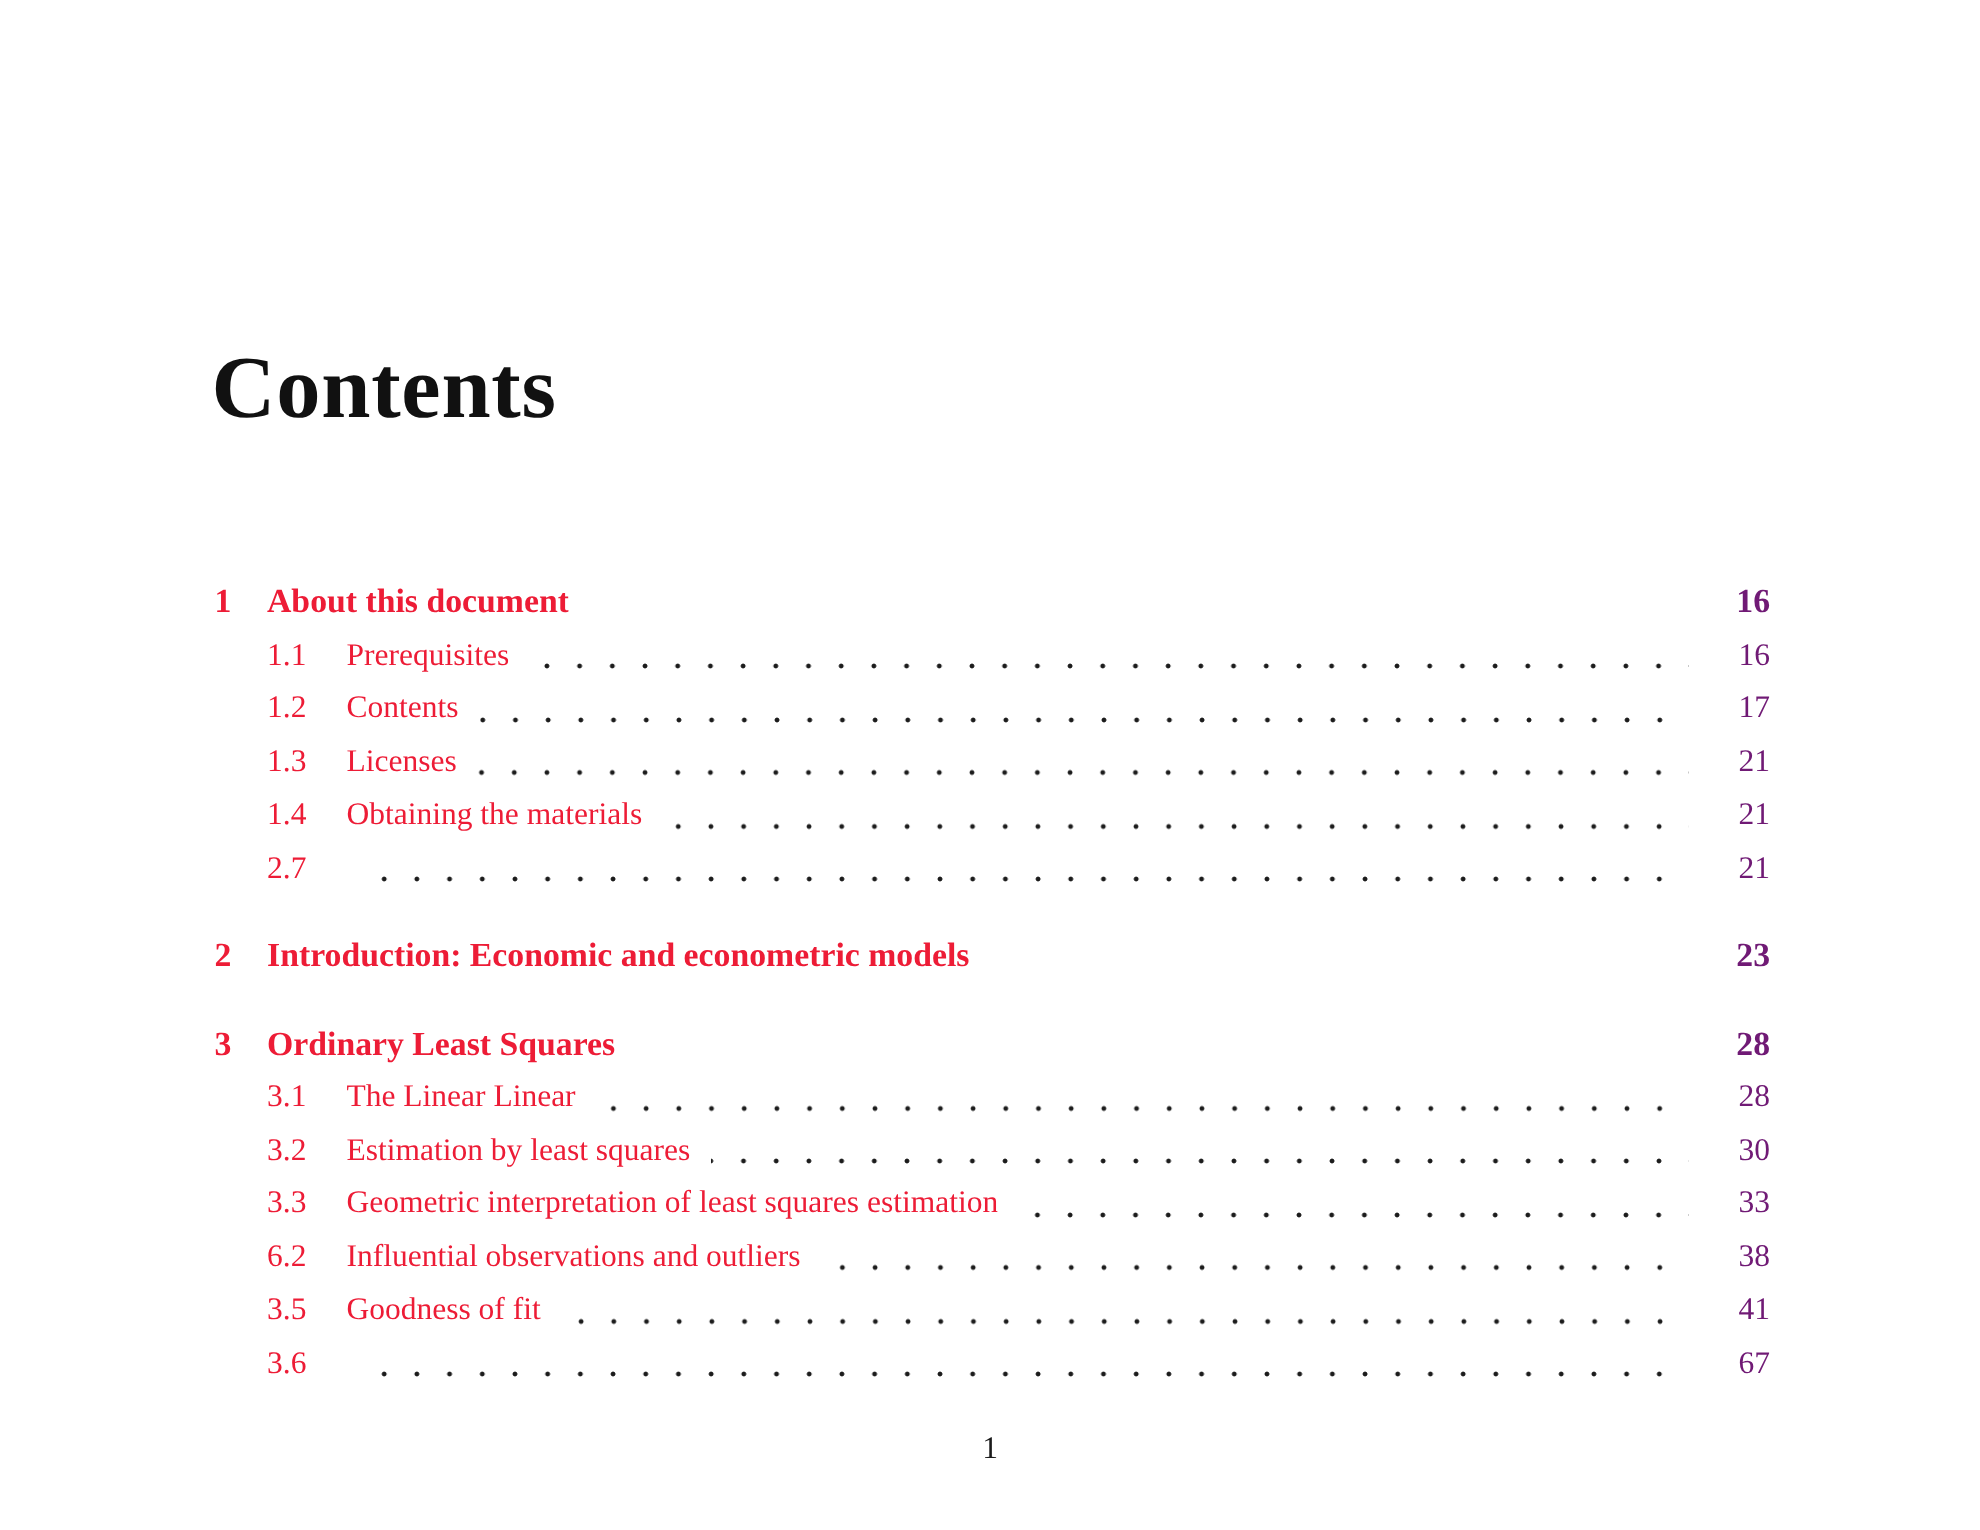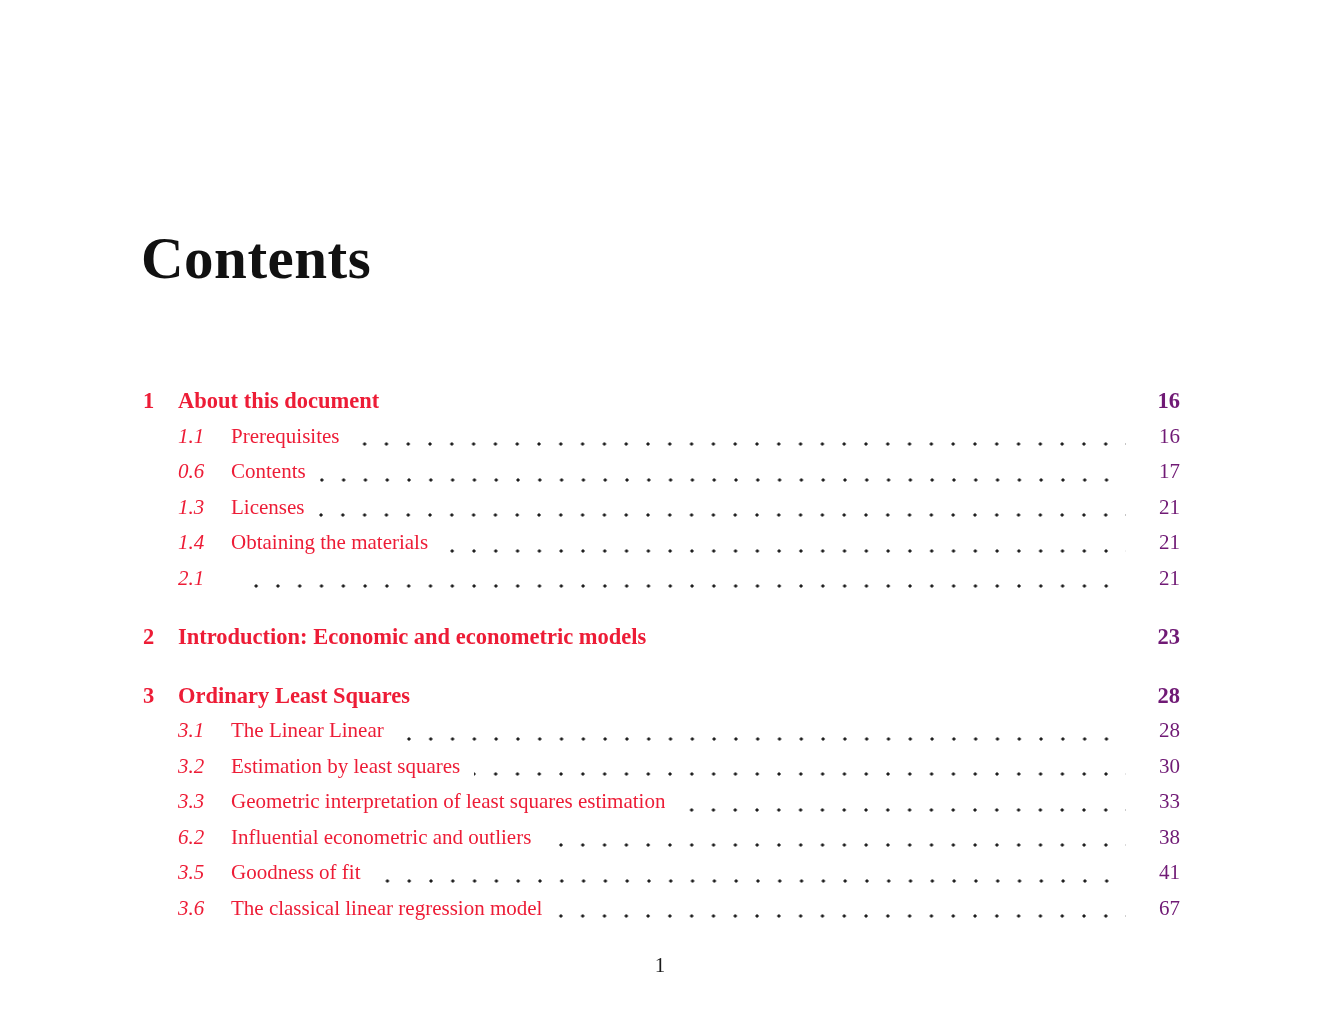--- a/index.html
+++ b/index.html
@@ -38,21 +38,21 @@
   .section-row {
     font-size: 22.5px;
     font-weight: bold;
   }
   .section-row:not(.first) { margin-top: 23px; }
   .section-row .num { width: 35px; flex: 0 0 35px; }
   .sub-row {
     font-size: 21px;
     padding-left: 35px;
   }
-  .sub-row .num { width: 53px; flex: 0 0 53px; font-style: italic; }
+  .sub-row .num { width: 53px; flex: 0 0 53px; }
   .link { color: #ed1c36; }
   .entry-title { overflow: hidden; text-align: right; }
   .spacer { flex: 1 1 auto; }
   .leader {
     flex: 1 1 auto;
     align-self: flex-end;
     height: 4px;
     margin: 0 10px 8px 14px;
     background-image: radial-gradient(circle at 2px 2px, #1c1c1c 1.3px, rgba(0,0,0,0) 1.9px);
     background-size: 21.8px 4px;
@@ -89,39 +89,39 @@
     <span class="spacer"></span>
     <span class="pagenum">16</span>
   </div>
     <div class="row sub-row">
     <span class="num link">1.1</span>
     <span class="entry-title link">Prerequisites</span>
     <span class="leader"></span>
     <span class="pagenum">16</span>
   </div>
     <div class="row sub-row">
-    <span class="num link">0.6</span>
+    <span class="num link">1.2</span>
     <span class="entry-title link">Contents</span>
     <span class="leader"></span>
     <span class="pagenum">17</span>
   </div>
     <div class="row sub-row">
     <span class="num link">1.3</span>
     <span class="entry-title link">Licenses</span>
     <span class="leader"></span>
     <span class="pagenum">21</span>
   </div>
     <div class="row sub-row">
     <span class="num link">1.4</span>
     <span class="entry-title link">Obtaining the materials</span>
     <span class="leader"></span>
     <span class="pagenum">21</span>
   </div>
     <div class="row sub-row">
-    <span class="num link">2.1</span>
+    <span class="num link">2.7</span>
     <span class="leader"></span>
     <span class="pagenum">21</span>
   </div>
     <div class="row section-row">
     <span class="num link">2</span>
     <span class="entry-title link">Introduction: Economic and econometric models</span>
     <span class="spacer"></span>
     <span class="pagenum">23</span>
   </div>
     <div class="row section-row">
@@ -143,31 +143,30 @@
     <span class="pagenum">30</span>
   </div>
     <div class="row sub-row">
     <span class="num link">3.3</span>
     <span class="entry-title link">Geometric interpretation of least squares estimation</span>
     <span class="leader"></span>
     <span class="pagenum">33</span>
   </div>
     <div class="row sub-row">
     <span class="num link">6.2</span>
-    <span class="entry-title link">Influential econometric and outliers</span>
+    <span class="entry-title link">Influential observations and outliers</span>
     <span class="leader"></span>
     <span class="pagenum">38</span>
   </div>
     <div class="row sub-row">
     <span class="num link">3.5</span>
     <span class="entry-title link">Goodness of fit</span>
     <span class="leader"></span>
     <span class="pagenum">41</span>
   </div>
     <div class="row sub-row">
     <span class="num link">3.6</span>
-    <span class="entry-title link">The classical linear regression model</span>
     <span class="leader"></span>
     <span class="pagenum">67</span>
   </div>
   </div>
 
 <div class="footer-pagenum">1</div>
 
 </body></html>

